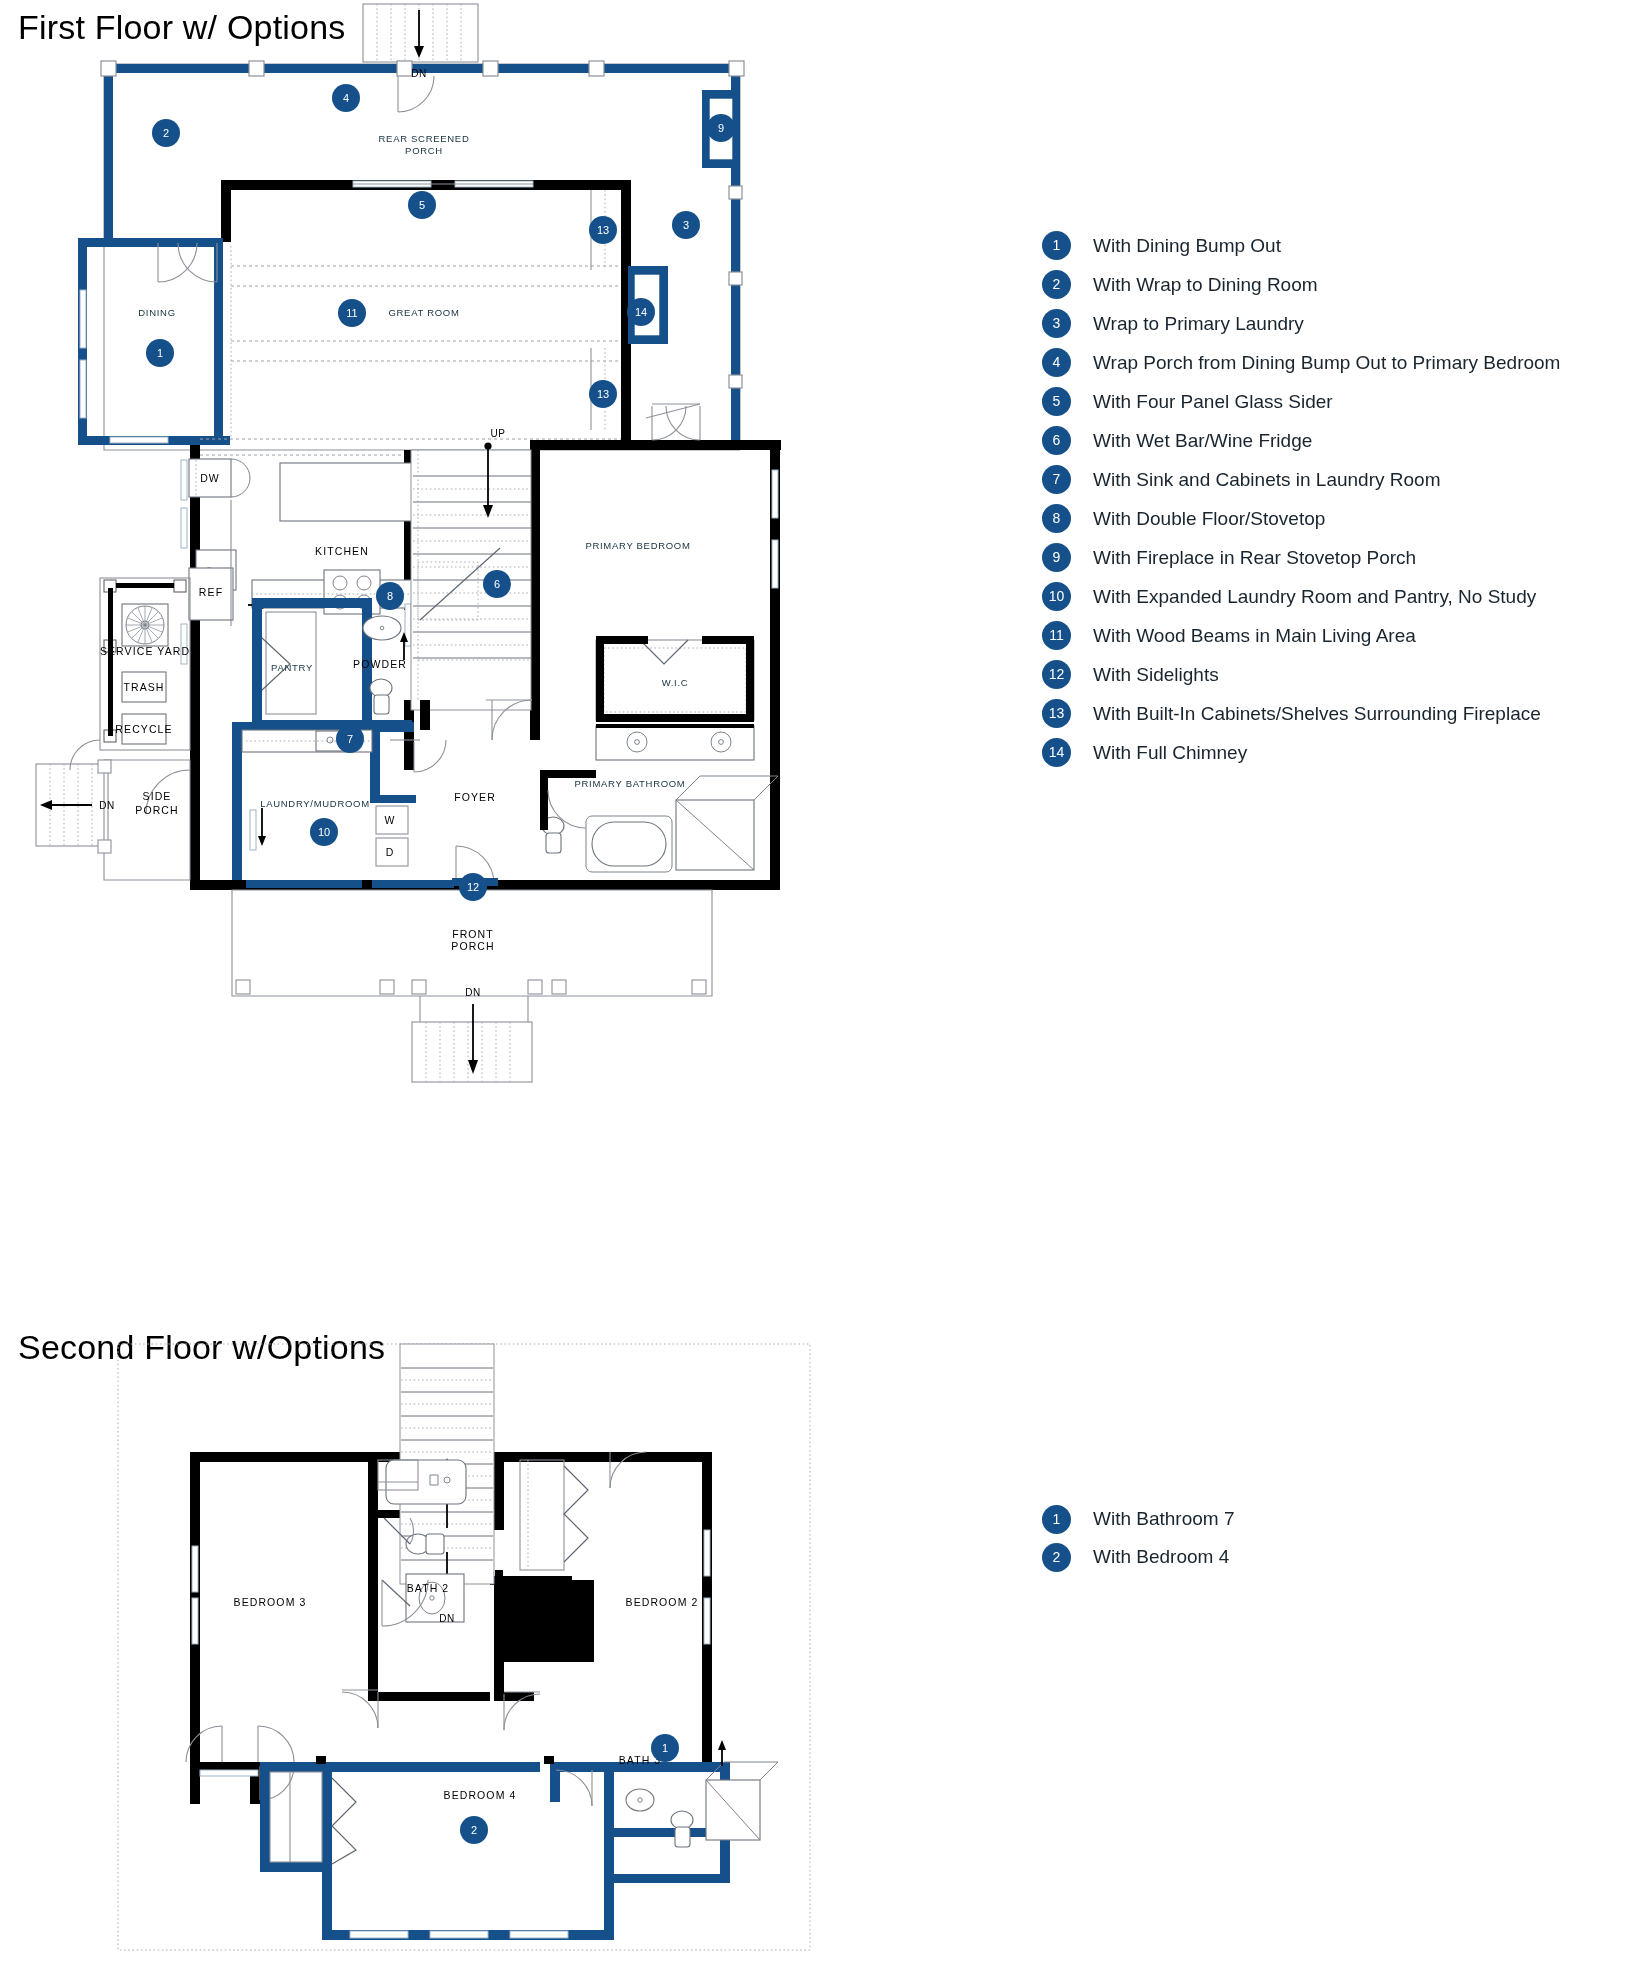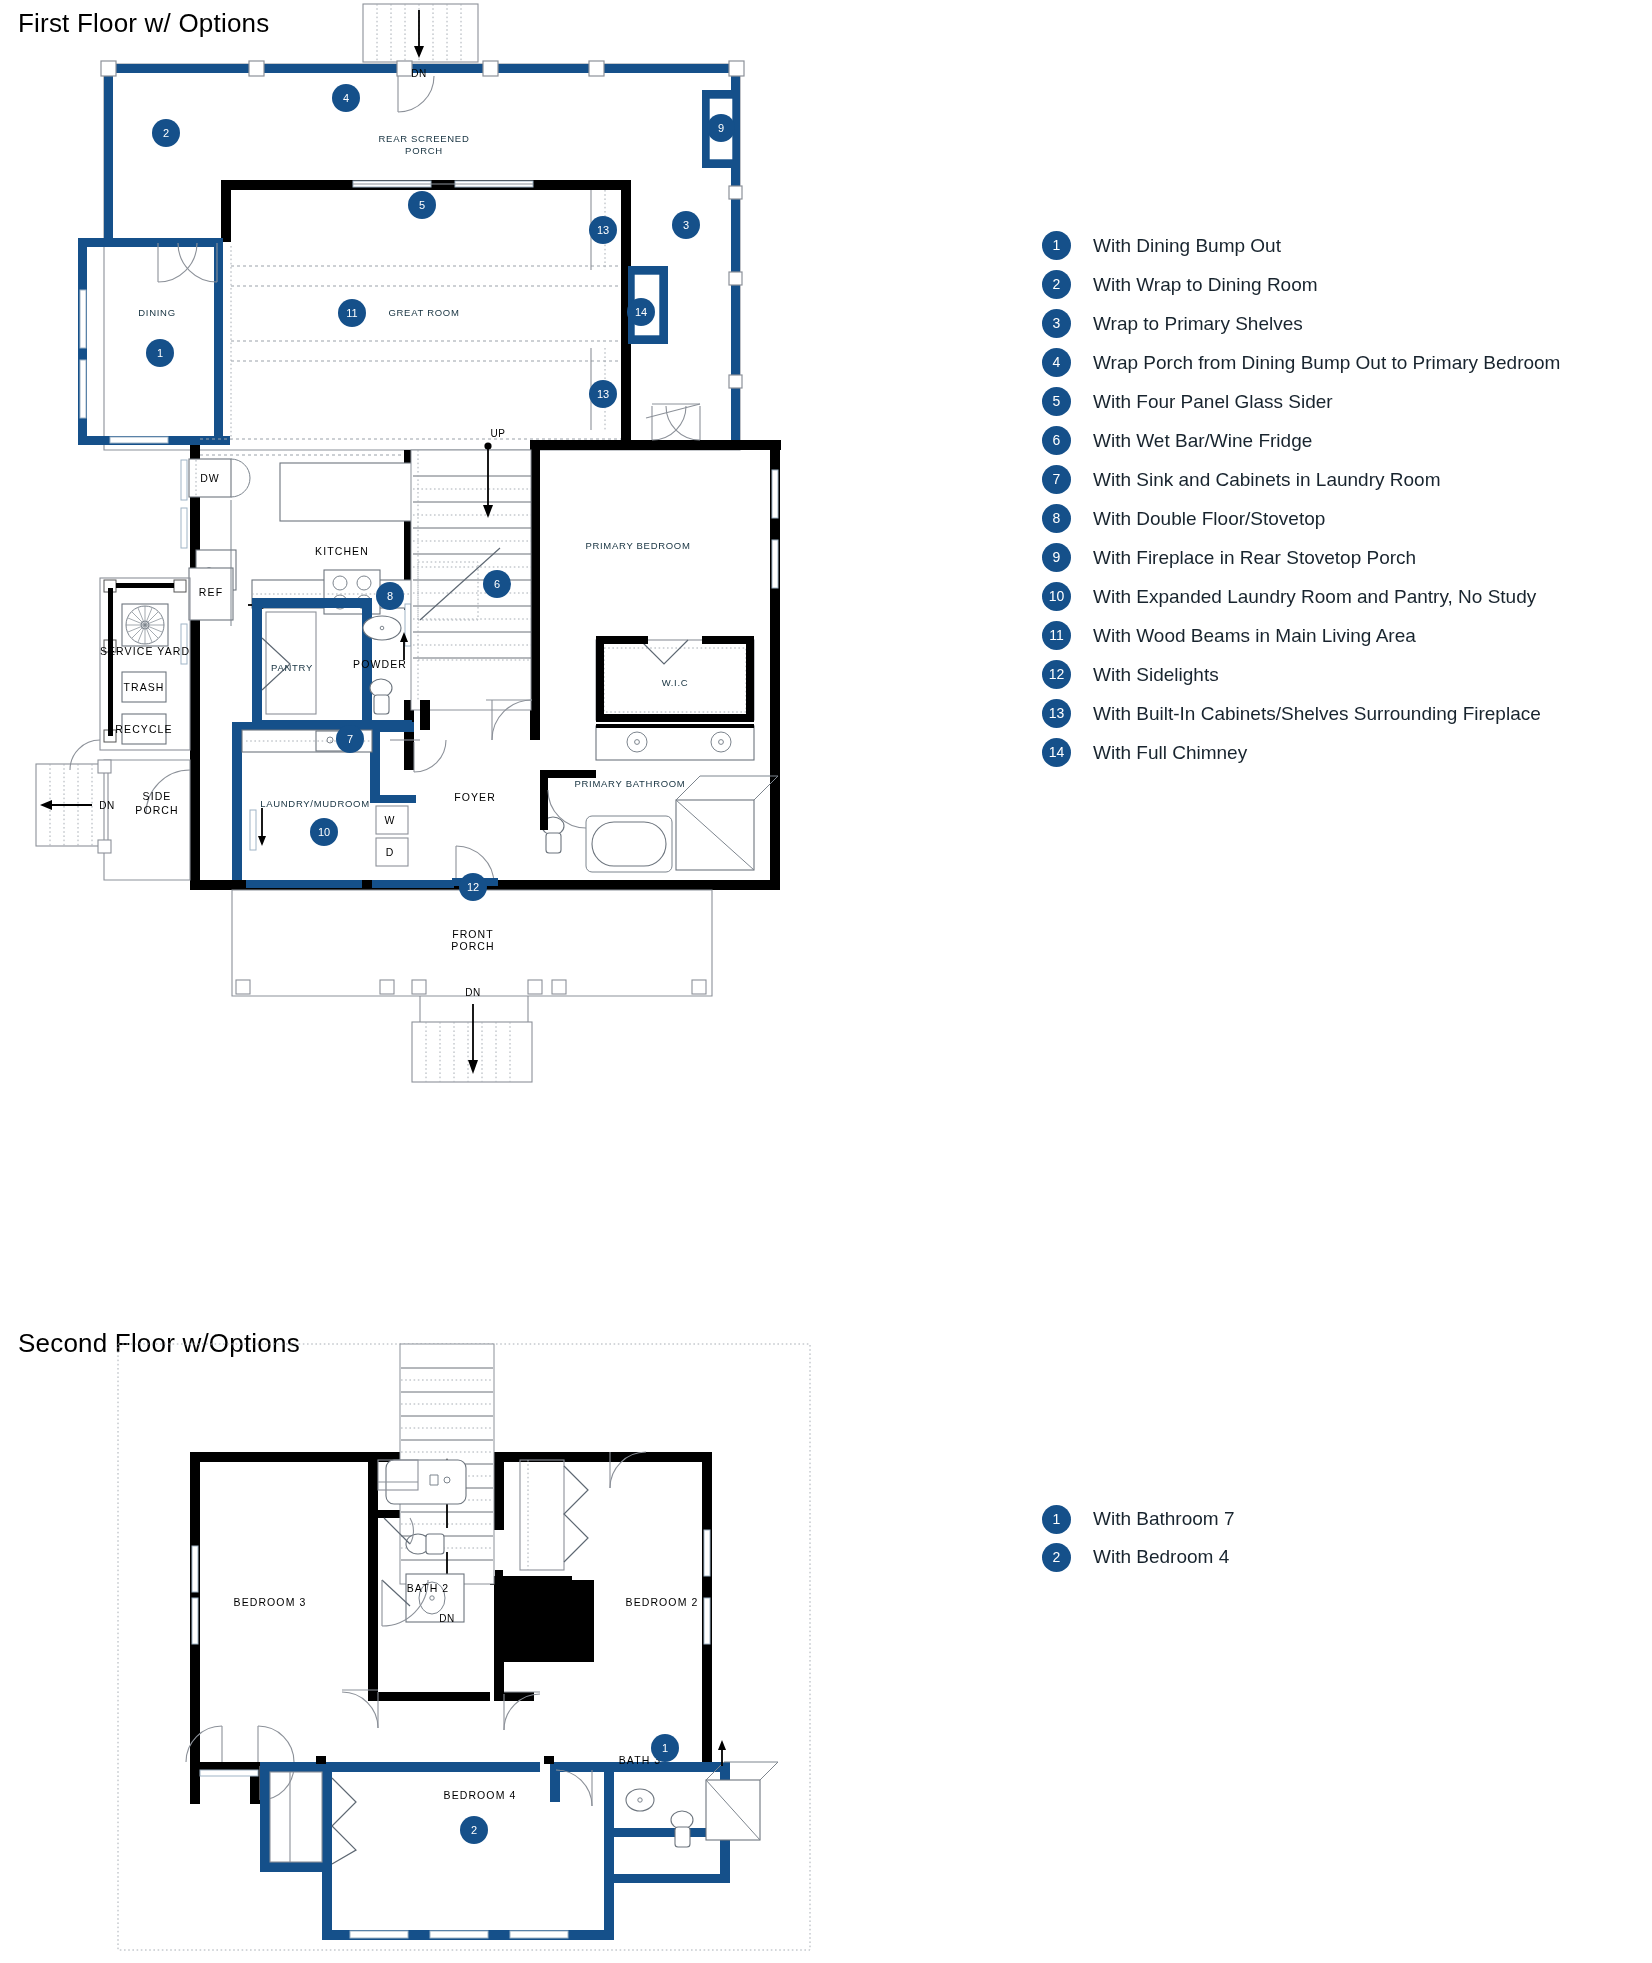--- a/index.html
+++ b/index.html
@@ -15,21 +15,21 @@
     font-family: "Liberation Sans", sans-serif;
     overflow: hidden;
   }
   .page {
     position: absolute;
     inset: 0;
   }
   .floor-title {
     position: absolute;
     font-family: "Liberation Sans", sans-serif;
-    font-size: 26px;
+    font-size: 34px;
     font-weight: 400;
     color: #000000;
     letter-spacing: 0.2px;
     white-space: nowrap;
   }
   #title-first  { left: 18px; top: 8px; }
   #title-second { left: 18px; top: 1296px; margin-top: 32px; }
 
   .plan-svg {
     position: absolute;
@@ -550,21 +550,21 @@
     <div class="legend-row">
       <div class="legend-bullet">1</div>
       <div class="legend-label">With Dining Bump Out</div>
     </div>
     <div class="legend-row">
       <div class="legend-bullet">2</div>
       <div class="legend-label">With Wrap to Dining Room</div>
     </div>
     <div class="legend-row">
       <div class="legend-bullet">3</div>
-      <div class="legend-label">Wrap to Primary Shelves</div>
+      <div class="legend-label">Wrap to Primary Laundry</div>
     </div>
     <div class="legend-row">
       <div class="legend-bullet">4</div>
       <div class="legend-label">Wrap Porch from Dining Bump Out to Primary Bedroom</div>
     </div>
     <div class="legend-row">
       <div class="legend-bullet">5</div>
       <div class="legend-label">With Four Panel Glass Sider</div>
     </div>
     <div class="legend-row">

